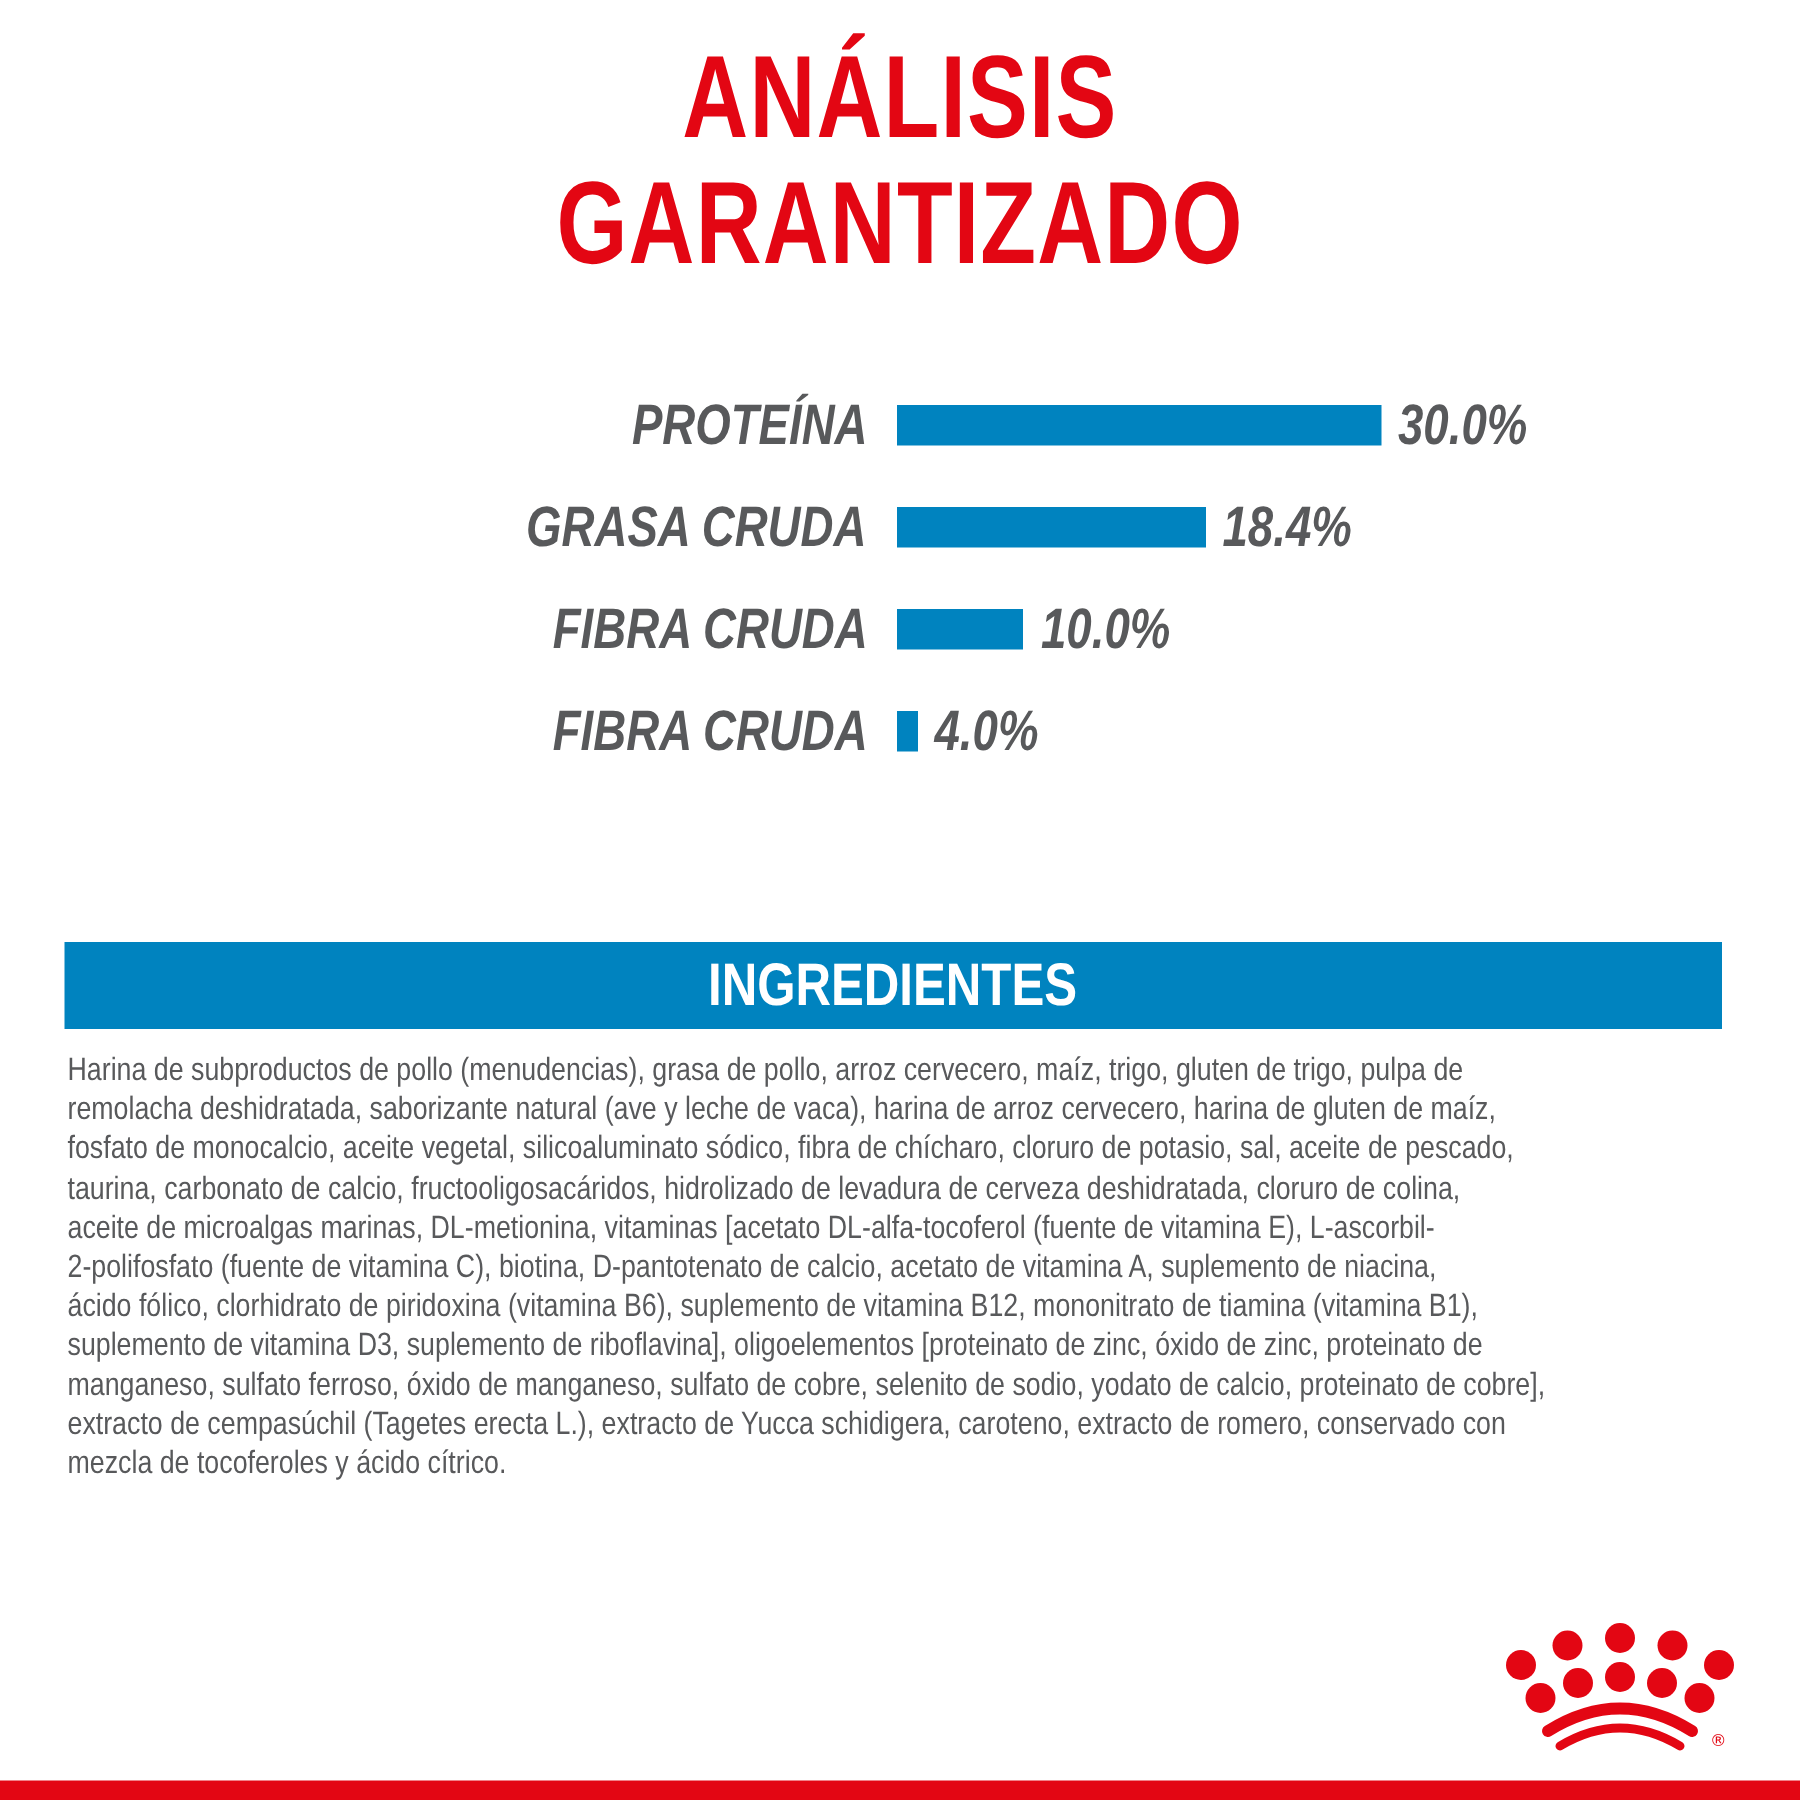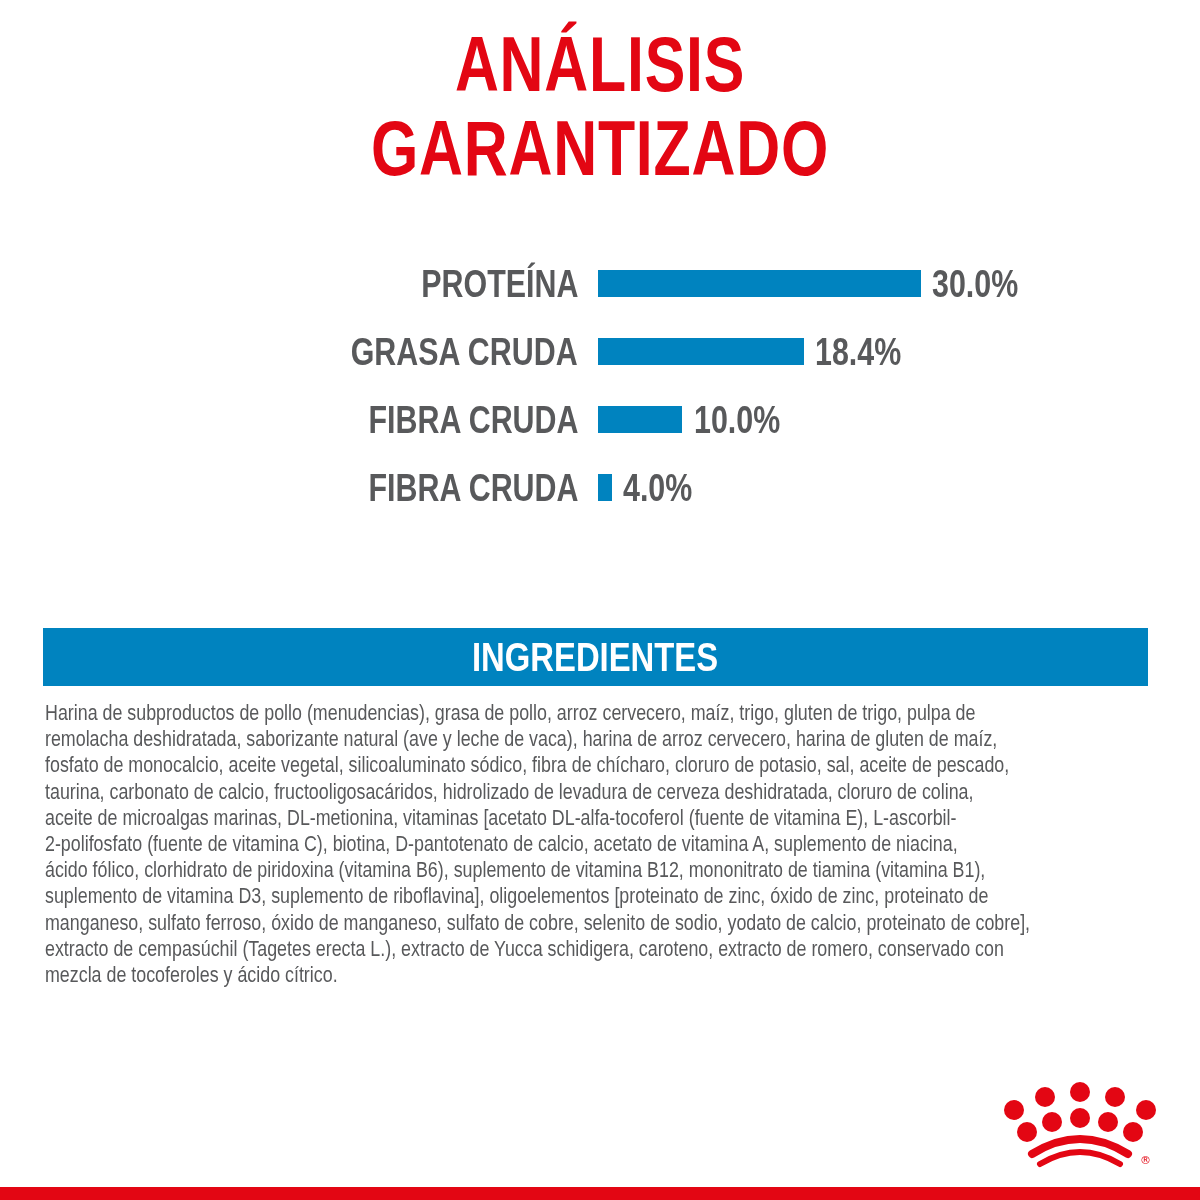--- a/index.html
+++ b/index.html
@@ -8,21 +8,21 @@
 
     .title {
       position: absolute; left: 0; top: 22px; width: 1200px;
       text-align: center; color: #e30613;
       font-family: "Liberation Sans", sans-serif; font-weight: bold;
       font-size: 78px; line-height: 84px; letter-spacing: 1px;
       transform: scaleX(0.78); transform-origin: 600px 0;
     }
 
     .chart { position: absolute; left: 0; top: 258px; width: 1200px; height: 280px; }
-    .row { position: absolute; left: 0; width: 1200px; height: 52px; }
+    .row { position: absolute; left: 0; width: 1200px; height: 52px; font-style: italic; }
     .label {
       position: absolute; right: 622px; top: 4px;
       color: #58595b; font-weight: bold; font-size: 38px; line-height: 44px;
       white-space: nowrap; transform: scaleX(0.8); transform-origin: right center;
     }
     .bar { position: absolute; left: 598px; top: 12px; height: 27px; background: #0083bf; }
     .value {
       position: absolute; top: 4px; color: #58595b; font-weight: bold;
       font-size: 38px; line-height: 44px; white-space: nowrap;
       transform: scaleX(0.8); transform-origin: left center;

